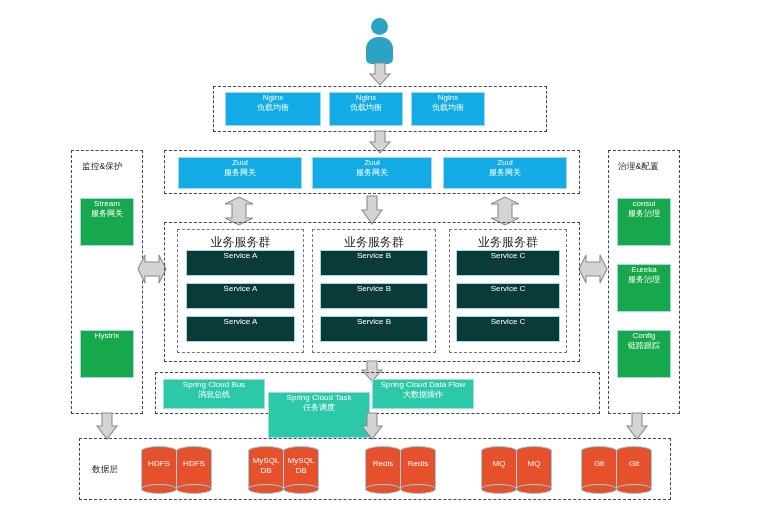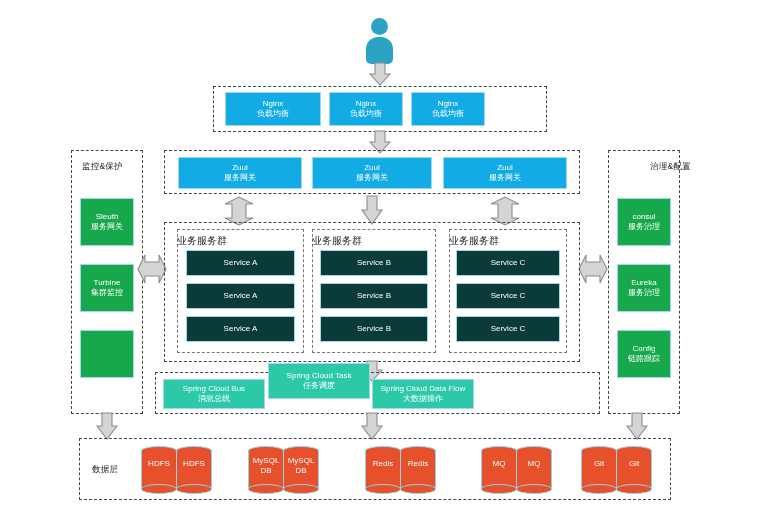--- a/index.html
+++ b/index.html
@@ -36,33 +36,34 @@
   
   .group-label {
     position: absolute;
     font-size: 8.5px;
     color: #222222;
     white-space: nowrap;
     letter-spacing: .2px;
   }
   .inner-label {
     position: absolute;
-    font-size: 10px;
+    font-size: 12px;
     color: #222222;
     white-space: nowrap;
+    text-align: center;
   }
 
   
   .node {
     position: absolute;
     box-sizing: border-box;
     display: flex;
     flex-direction: column;
     align-items: center;
-    justify-content: center;
+    justify-content: flex-start;
     color: #ffffff;
     font-size: 8px;
     line-height: 1.28;
     text-align: center;
     border: 1px solid #9fd9ea;
     overflow: hidden;
   }
   .node .l1 { display:block; white-space: nowrap; }
   .node .l2 { display:block; white-space: nowrap; }
 
@@ -172,38 +173,34 @@
     <span class="l2">负载均衡</span>
   </div>
 
   <svg class="arrow-down" style="left:368px;top:130px;" width="24" height="24" viewBox="0 0 24 24">
     <polygon points="7,1 17,1 17,12 22,12 12,23 2,12 7,12"></polygon>
   </svg>
 
   <div class="dashed" style="left:71px;top:150px;width:72px;height:264px;"></div>
   <div class="group-label" style="left:82px;top:161px;">监控&amp;保护</div>
   <div class="node node-green" style="left:80px;top:198px;width:54px;height:48px;">
-    <span class="l1">Sleuth</span>
+    <span class="l1">Stream</span>
     <span class="l2">服务网关</span>
-  </div>
-  <div class="node node-green" style="left:80px;top:264px;width:54px;height:48px;">
-    <span class="l1">Turbine</span>
-    <span class="l2">集群监控</span>
   </div>
   <div class="node node-green" style="left:80px;top:330px;width:54px;height:48px;gap:48px;">
     <span class="l1">Hystrix</span>
     <span class="l2">容错保护</span>
   </div>
 
   <svg class="arrow-bi" style="left:137px;top:252px;" width="30" height="34" viewBox="0 0 30 34">
     <polygon points="8,3 8,10 22,10 22,3 29,17 22,31 22,24 8,24 8,31 1,17"></polygon>
   </svg>
 
   <div class="dashed" style="left:608px;top:150px;width:72px;height:264px;"></div>
-  <div class="group-label" style="left:618px;top:161px;margin-left:32px;">治理&amp;配置</div>
+  <div class="group-label" style="left:618px;top:161px;">治理&amp;配置</div>
   <div class="node node-green" style="left:617px;top:198px;width:54px;height:48px;">
     <span class="l1">consul</span>
     <span class="l2">服务治理</span>
   </div>
   <div class="node node-green" style="left:617px;top:264px;width:54px;height:48px;">
     <span class="l1">Eureka</span>
     <span class="l2">服务治理</span>
   </div>
   <div class="node node-green" style="left:617px;top:330px;width:54px;height:48px;">
     <span class="l1">Config</span>
@@ -278,21 +275,21 @@
 
   <svg class="arrow-down" style="left:360px;top:360px;" width="24" height="22" viewBox="0 0 24 22">
     <polygon points="7,1 17,1 17,10 22,10 12,21 2,10 7,10"></polygon>
   </svg>
 
   <div class="dashed" style="left:155px;top:372px;width:445px;height:42px;"></div>
   <div class="node node-mint" style="left:163px;top:379px;width:102px;height:30px;">
     <span class="l1">Spring Cloud Bus</span>
     <span class="l2">消息总线</span>
   </div>
-  <div class="node node-mint" style="left:268px;top:363px;width:102px;height:36px;">
+  <div class="node node-mint" style="left:268px;top:392px;width:102px;height:46px;">
     <span class="l1">Spring Cloud Task</span>
     <span class="l2">任务调度</span>
   </div>
   <div class="node node-mint" style="left:372px;top:379px;width:102px;height:30px;">
     <span class="l1">Spring Cloud Data Flow</span>
     <span class="l2">大数据操作</span>
   </div>
 
   <svg class="arrow-down" style="left:95px;top:412px;" width="24" height="28" viewBox="0 0 24 28">
     <polygon points="7,1 17,1 17,14 22,14 12,27 2,14 7,14"></polygon>

